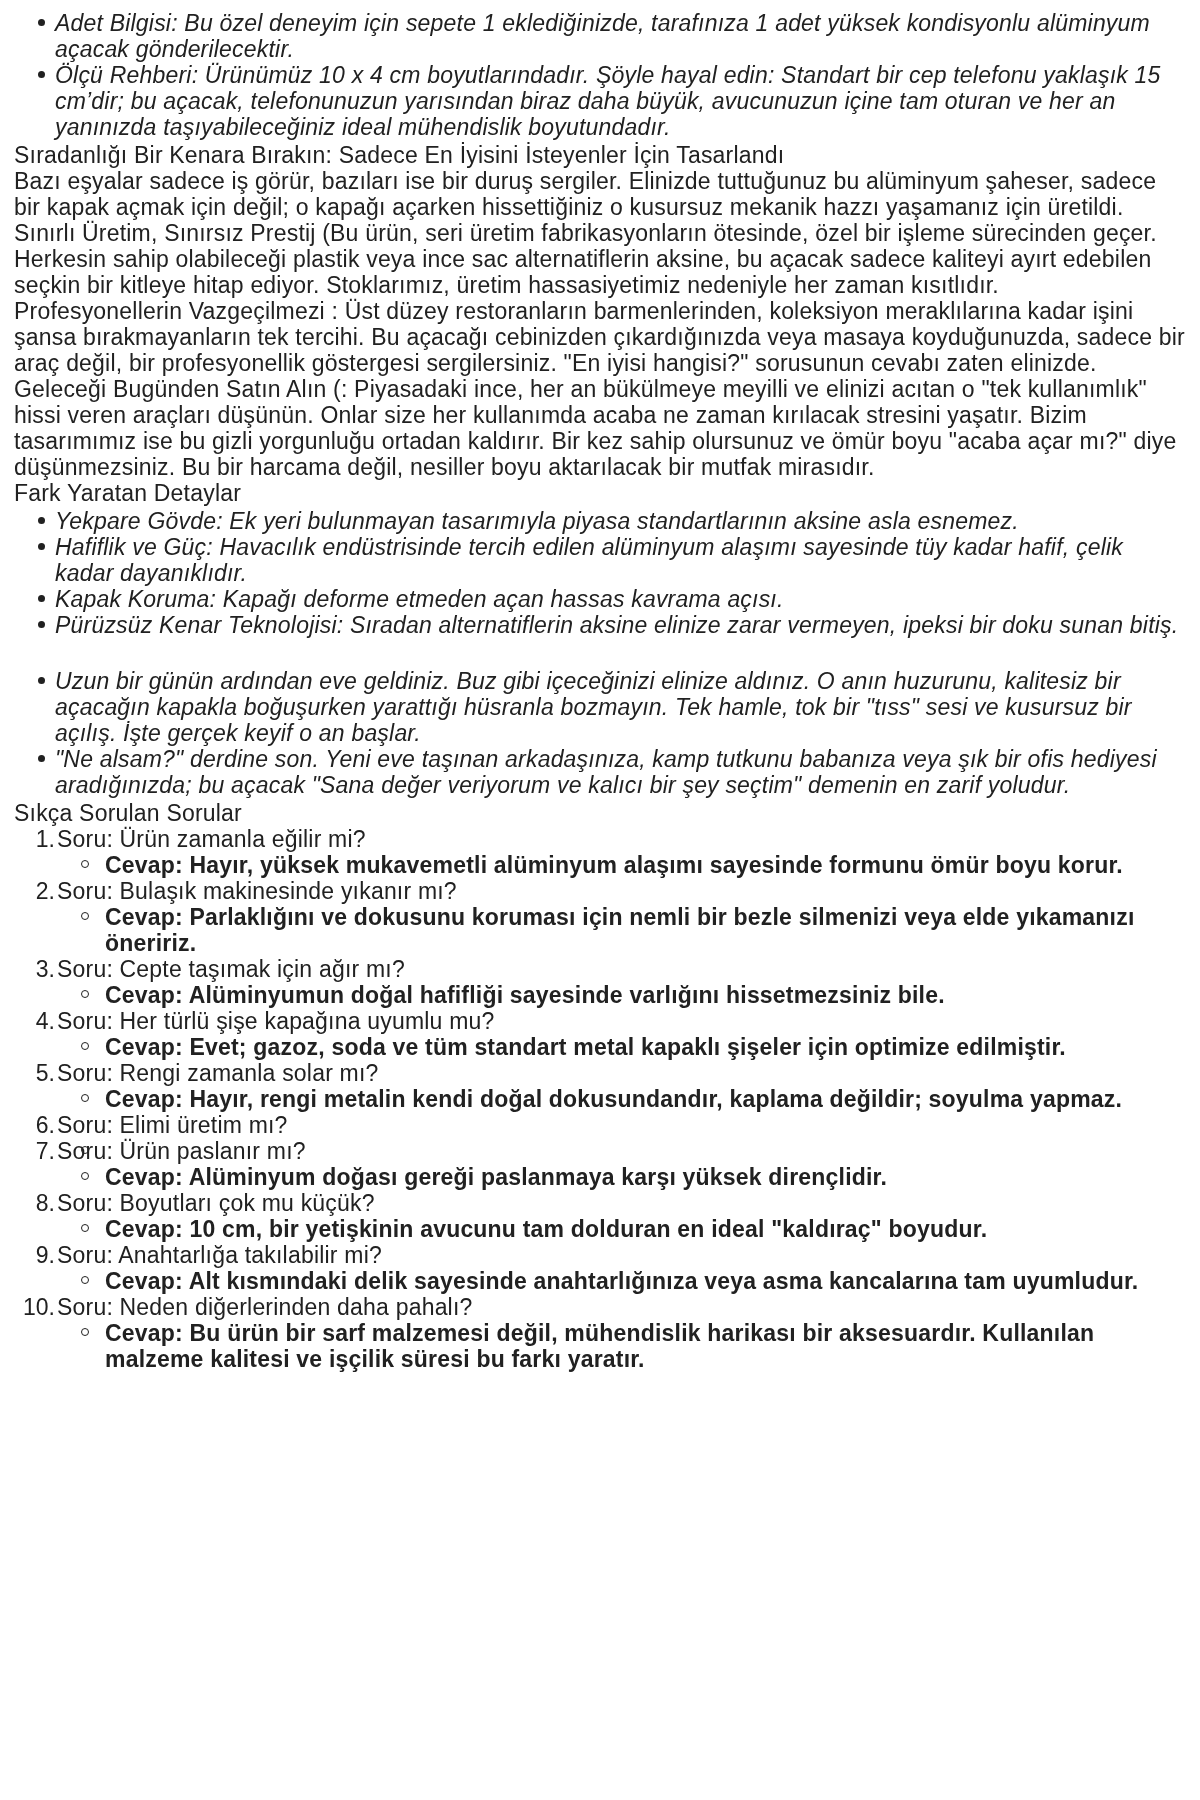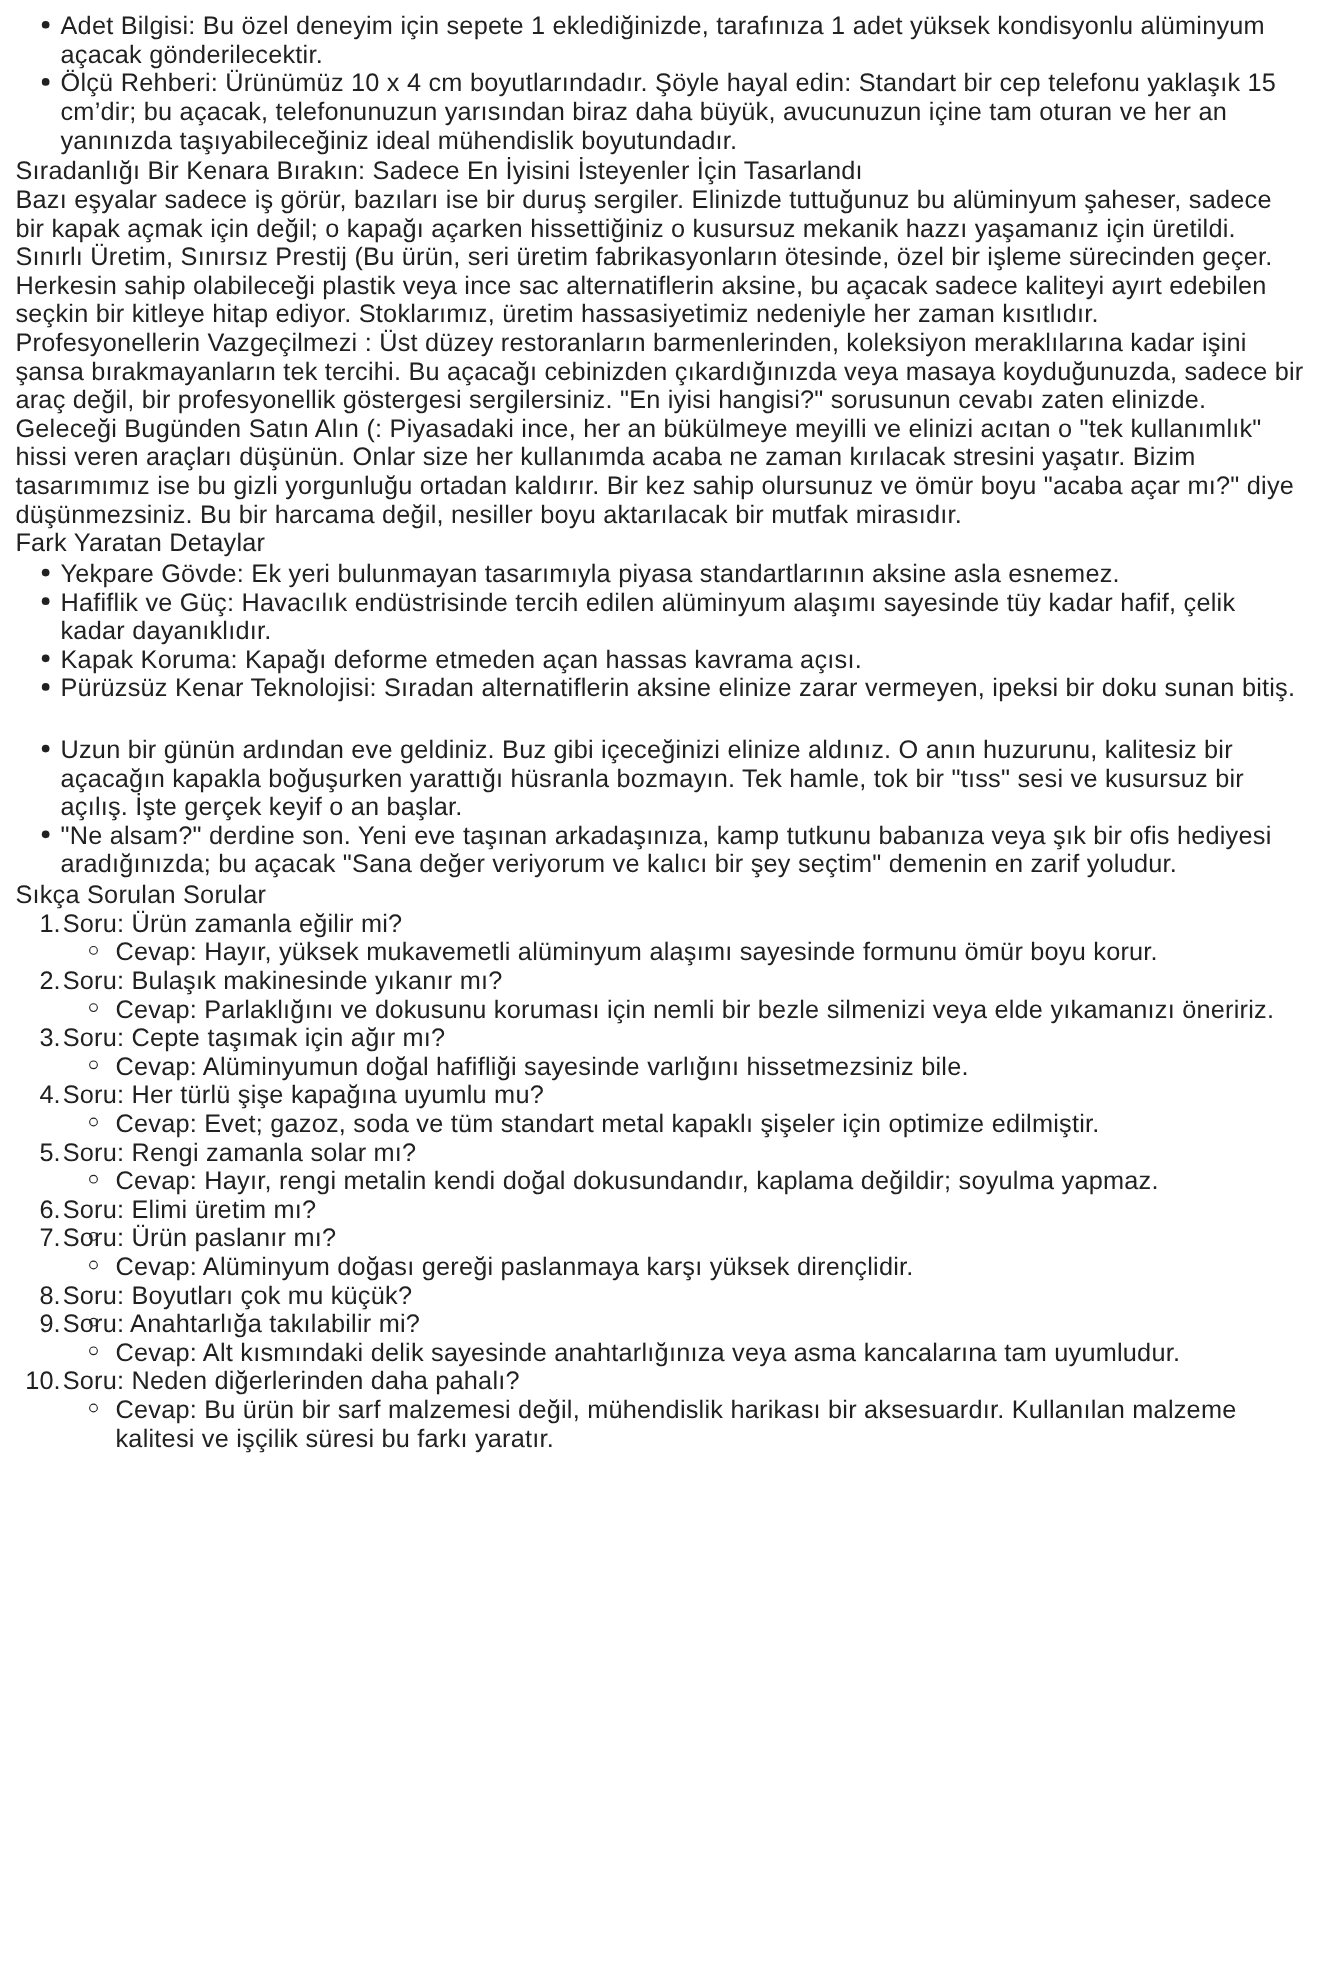--- a/index.html
+++ b/index.html
@@ -29,20 +29,21 @@
   }
   .heading {
     margin: 0;
     font-weight: 400; 
   }
   .blist { margin: 2px 0; }
   .b-item {
     position: relative;
     padding-left: 41px;
     margin: 0;
+    font-style: italic;
   }
   .b-item .dot {
     position: absolute;
     left: 24px;
     top: 9px;
     width: 7px;
     height: 7px;
     border-radius: 50%;
     background: #212121;
   }
@@ -57,20 +58,21 @@
     left: 0;
     top: 0;
     width: 41px;
     text-align: right;
     letter-spacing: 0;
   }
   .a-row {
     position: relative;
     padding-left: 91px;
     margin: 0;
+    font-weight: bold;
   }
   .a-row .ring {
     position: absolute;
     left: 67px;
     top: 8px;
     width: 8px;
     height: 8px;
     border: 1.5px solid #212121;
     border-radius: 50%;
     background: transparent;
@@ -113,19 +115,19 @@
       <div class="a-row"><span class="ring"></span><span class="a-text">Cevap: Alüminyumun doğal hafifliği sayesinde varlığını hissetmezsiniz bile.</span></div>
       <div class="q-row"><span class="num">4.</span><span class="q-text">Soru: Her türlü şişe kapağına uyumlu mu?</span></div>
       <div class="a-row"><span class="ring"></span><span class="a-text">Cevap: Evet; gazoz, soda ve tüm standart metal kapaklı şişeler için optimize edilmiştir.</span></div>
       <div class="q-row"><span class="num">5.</span><span class="q-text">Soru: Rengi zamanla solar mı?</span></div>
       <div class="a-row"><span class="ring"></span><span class="a-text">Cevap: Hayır, rengi metalin kendi doğal dokusundandır, kaplama değildir; soyulma yapmaz.</span></div>
       <div class="q-row"><span class="num">6.</span><span class="q-text">Soru: Elimi üretim mı?</span></div>
       <div class="a-row"><span class="ring"></span></div>
       <div class="q-row"><span class="num">7.</span><span class="q-text">Soru: Ürün paslanır mı?</span></div>
       <div class="a-row"><span class="ring"></span><span class="a-text">Cevap: Alüminyum doğası gereği paslanmaya karşı yüksek dirençlidir.</span></div>
       <div class="q-row"><span class="num">8.</span><span class="q-text">Soru: Boyutları çok mu küçük?</span></div>
-      <div class="a-row"><span class="ring"></span></div>
+      <div class="a-row"><span class="ring"></span><span class="a-text">Cevap: 10 cm, bir yetişkinin avucunu tam dolduran en ideal "kaldıraç" boyudur.</span></div>
       <div class="q-row"><span class="num">9.</span><span class="q-text">Soru: Anahtarlığa takılabilir mi?</span></div>
       <div class="a-row"><span class="ring"></span><span class="a-text">Cevap: Alt kısmındaki delik sayesinde anahtarlığınıza veya asma kancalarına tam uyumludur.</span></div>
       <div class="q-row"><span class="num">10.</span><span class="q-text">Soru: Neden diğerlerinden daha pahalı?</span></div>
       <div class="a-row"><span class="ring"></span><span class="a-text">Cevap: Bu ürün bir sarf malzemesi değil, mühendislik harikası bir aksesuardır. Kullanılan malzeme kalitesi ve işçilik süresi bu farkı yaratır.</span></div>
     </div>
   </div>
 
 </body></html>

